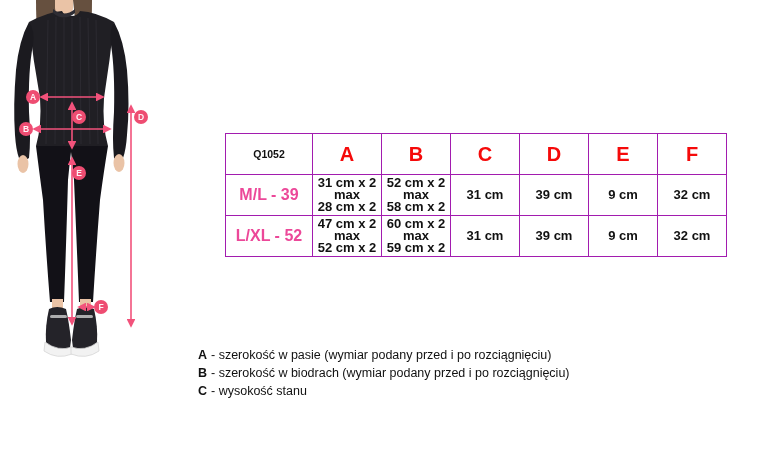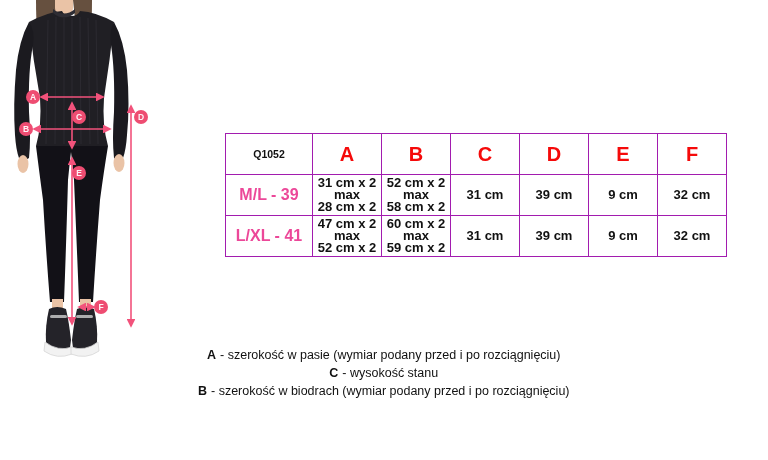--- a/index.html
+++ b/index.html
@@ -22,21 +22,21 @@
   .size-table tr { height:41px; }
   .col-code  { width:87px; }
   .col-meas  { width:69px; }
   th.code    { font-size:10.5px; font-weight:bold; color:#111; }
   th.letter  { font-size:20px; font-weight:bold; color:#f50a0a; }
   th.size    { font-size:16px; font-weight:bold; color:#ec4899; }
   td.val     { font-size:13px; font-weight:bold; line-height:12px; color:#111; }
 
   
   .legend { position:absolute; left:198px; top:347px; }
-  .legend-line { font-size:12.5px; line-height:17.8px; font-weight:normal;text-align:center; }
+  .legend-line { font-size:12.5px; line-height:17.8px; font-weight:normal; }
   .legend-line b { font-weight:bold; }
   .legend-line span { margin-left:4px; }
 
   
   .figure { position:absolute; left:0; top:0; width:200px; height:460px; }
   svg text.marker { font-family:"Liberation Sans", sans-serif; font-size:8.5px;
                     font-weight:bold; fill:#fff2f5; text-anchor:middle; }
 </style>
 </head>
 <body>
@@ -141,38 +141,38 @@
         <div>52 cm x 2</div>
             <div>max</div>
             <div>58 cm x 2</div>
       </td>
       <td class="val">31 cm</td>
       <td class="val">39 cm</td>
       <td class="val">9 cm</td>
       <td class="val">32 cm</td>
     </tr>
     <tr>
-      <th class="size">L/XL - 41</th>
+      <th class="size">L/XL - 52</th>
       <td class="val">
         <div>47 cm x 2</div>
             <div>max</div>
             <div>52 cm x 2</div>
       </td>
       <td class="val">
         <div>60 cm x 2</div>
             <div>max</div>
             <div>59 cm x 2</div>
       </td>
       <td class="val">31 cm</td>
       <td class="val">39 cm</td>
       <td class="val">9 cm</td>
       <td class="val">32 cm</td>
     </tr>
   </tbody>
     </table>
 
   <div class="legend">
     <div class="legend-line"><b>A</b><span>- szerokość w pasie (wymiar podany przed i po rozciągnięciu)</span></div>
+    <div class="legend-line"><b>B</b><span>- szerokość w biodrach (wymiar podany przed i po rozciągnięciu)</span></div>
     <div class="legend-line"><b>C</b><span>- wysokość stanu</span></div>
-    <div class="legend-line"><b>B</b><span>- szerokość w biodrach (wymiar podany przed i po rozciągnięciu)</span></div>
   </div>
 
 </div>
 
 </body></html>

